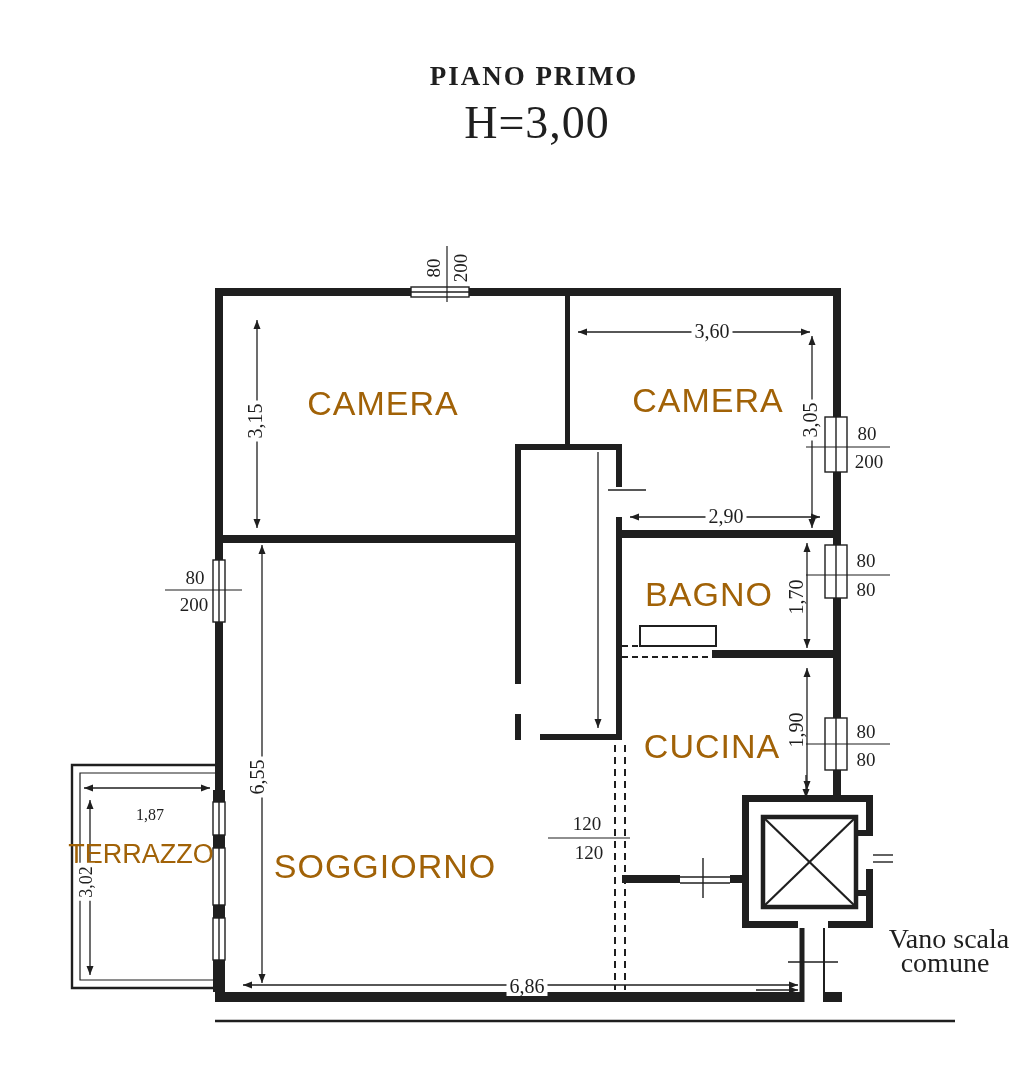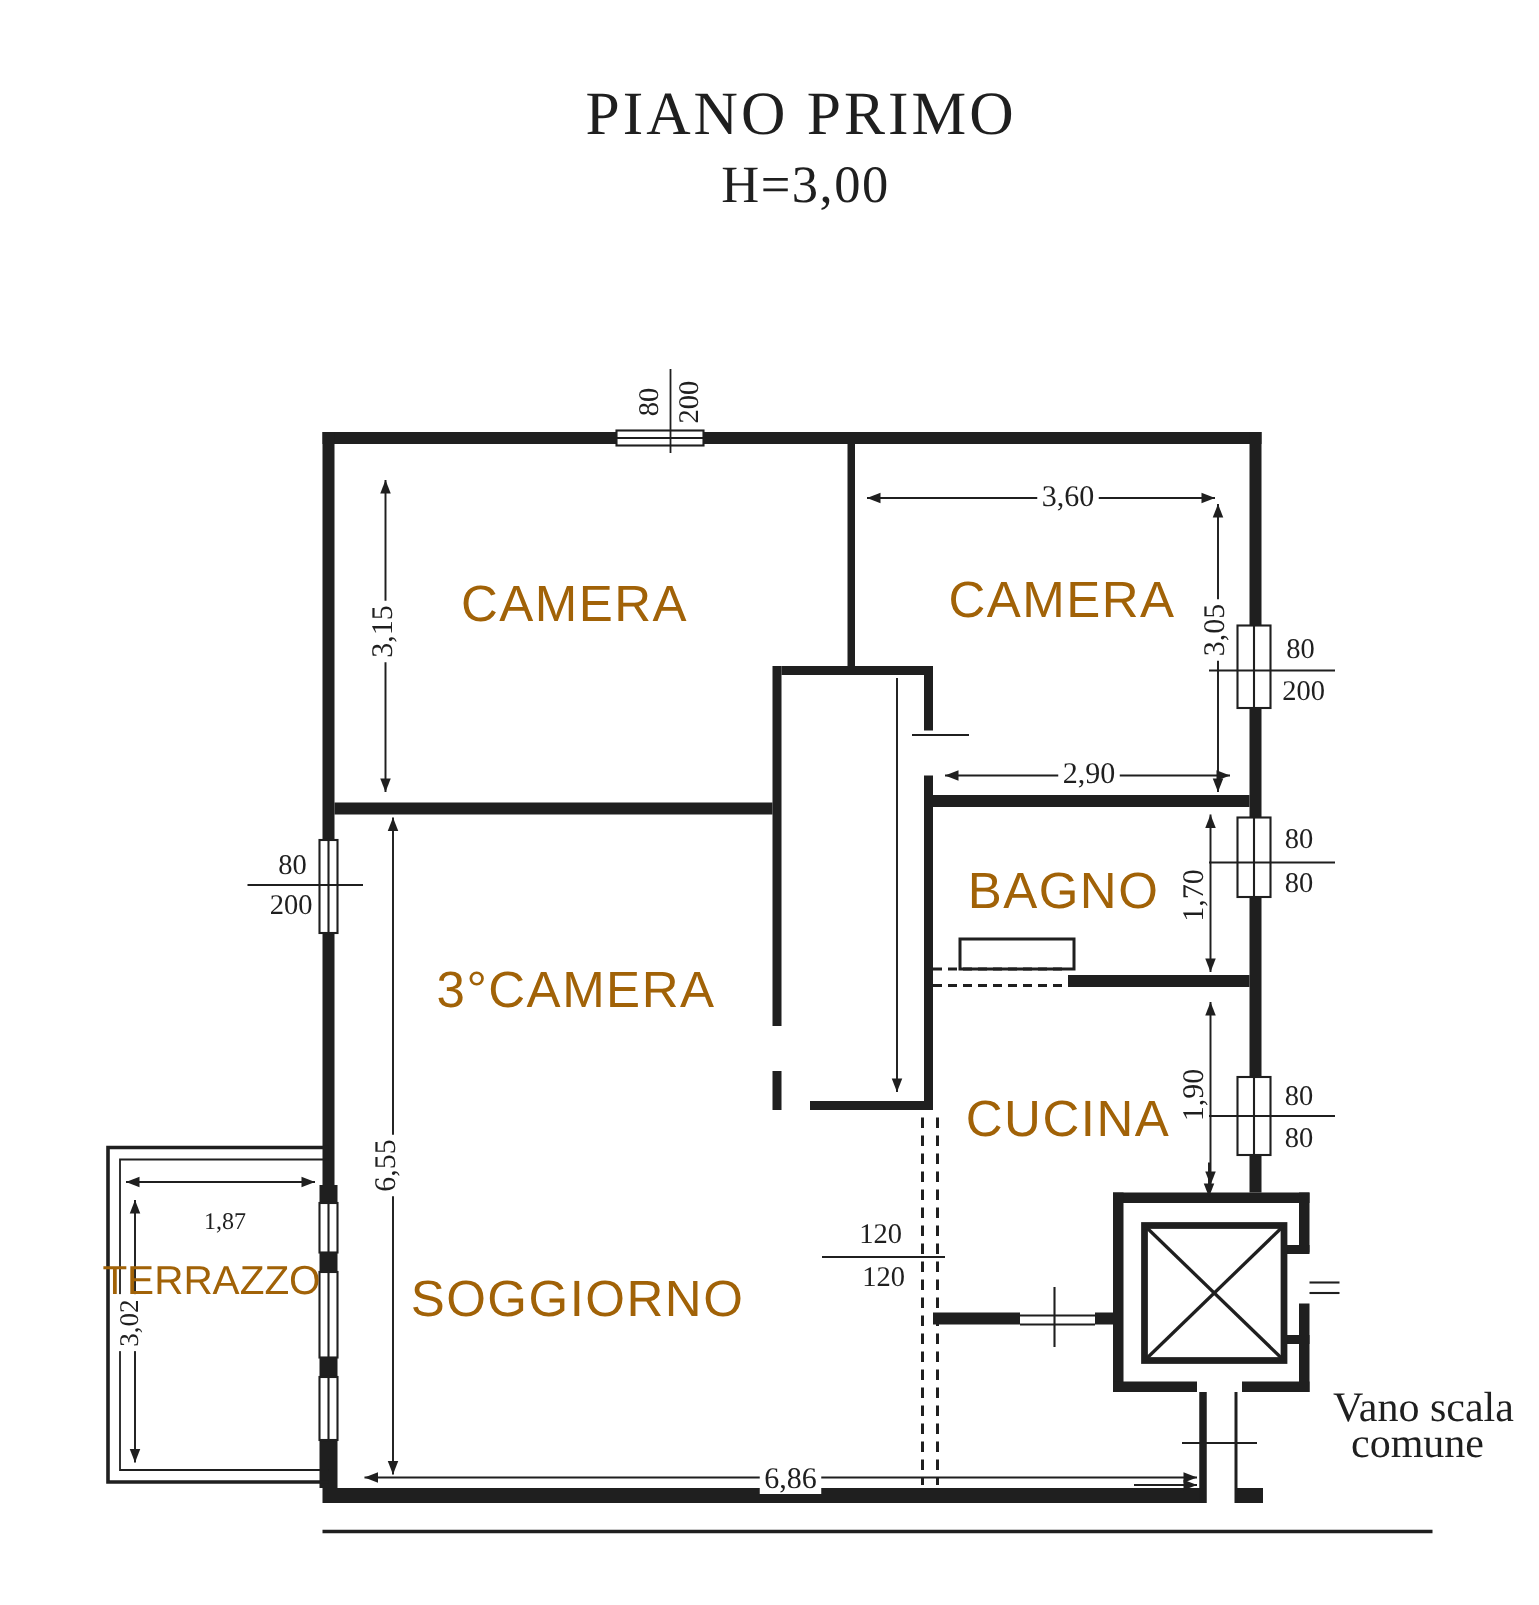--- a/index.html
+++ b/index.html
@@ -1,22 +1,22 @@
 <!DOCTYPE html>
 <html><head>
 <meta charset="utf-8">
 <style>
   html,body{margin:0;padding:0;background:#ffffff;}
   .canvas{position:relative;width:1026px;height:1070px;background:#ffffff;overflow:hidden;
           font-family:"Liberation Serif", serif;color:#1f1f1f;}
   .canvas svg{position:absolute;left:0;top:0;}
   .lbl{position:absolute;transform:translate(-50%,-50%);white-space:nowrap;line-height:1;}
   .rot{transform:translate(-50%,-50%) rotate(-90deg);}
-  .title1{font-size:41px;letter-spacing:2px;font-family:"Liberation Serif",serif;}
-  .title2{font-size:35px;letter-spacing:1px;font-family:"Liberation Serif",serif;}
+  .title1{font-size:27px;letter-spacing:2px;font-family:"Liberation Serif",serif;font-weight:bold;}
+  .title2{font-size:46px;letter-spacing:1px;font-family:"Liberation Serif",serif;}
   .room{font-family:"Liberation Sans",sans-serif;color:#a16207;font-size:34px;letter-spacing:1px;}
   .room.small{font-size:27px;letter-spacing:0;}
   .dim{font-family:"Liberation Serif",serif;font-size:20px;background:#ffffff;padding:0 3px;}
   .frac{font-family:"Liberation Serif",serif;font-size:19px;background:#ffffff;padding:0 2px;}
   .note{font-family:"Liberation Serif",serif;font-size:28px;}
 </style>
 </head>
 <body>
 
 <div class="canvas">
@@ -167,21 +167,20 @@
       <polygon points="806,798 802.5,789 809.5,789"></polygon>
       <polygon points="798,990 789,986.5 789,993.5"></polygon>
     </g>
   </svg>
 
   <div class="lbl title1" style="left:534px;top:76px;">PIANO PRIMO</div>
   <div class="lbl title2" style="left:537px;top:123px;">H=3,00</div>
 
   <div class="lbl room" style="left:383px;top:403px;">CAMERA</div>
   <div class="lbl room" style="left:708px;top:400px;">CAMERA</div>
-  <div class="lbl room" style="left:384px;top:660px;">3°CAMERA</div>
   <div class="lbl room" style="left:709px;top:594px;">BAGNO</div>
   <div class="lbl room" style="left:385px;top:866px;">SOGGIORNO</div>
   <div class="lbl room" style="left:712px;top:746px;">CUCINA</div>
   <div class="lbl room small" style="left:141px;top:854px;">TERRAZZO</div>
 
   <div class="lbl note" style="left:949px;top:939px;">Vano scala</div>
   <div class="lbl note" style="left:945px;top:963px;">comune</div>
 
   <div class="lbl dim" style="left:694px;top:331px;margin-left:18px;">3,60</div>
   <div class="lbl dim rot" style="left:810px;top:420px;">3,05</div>

